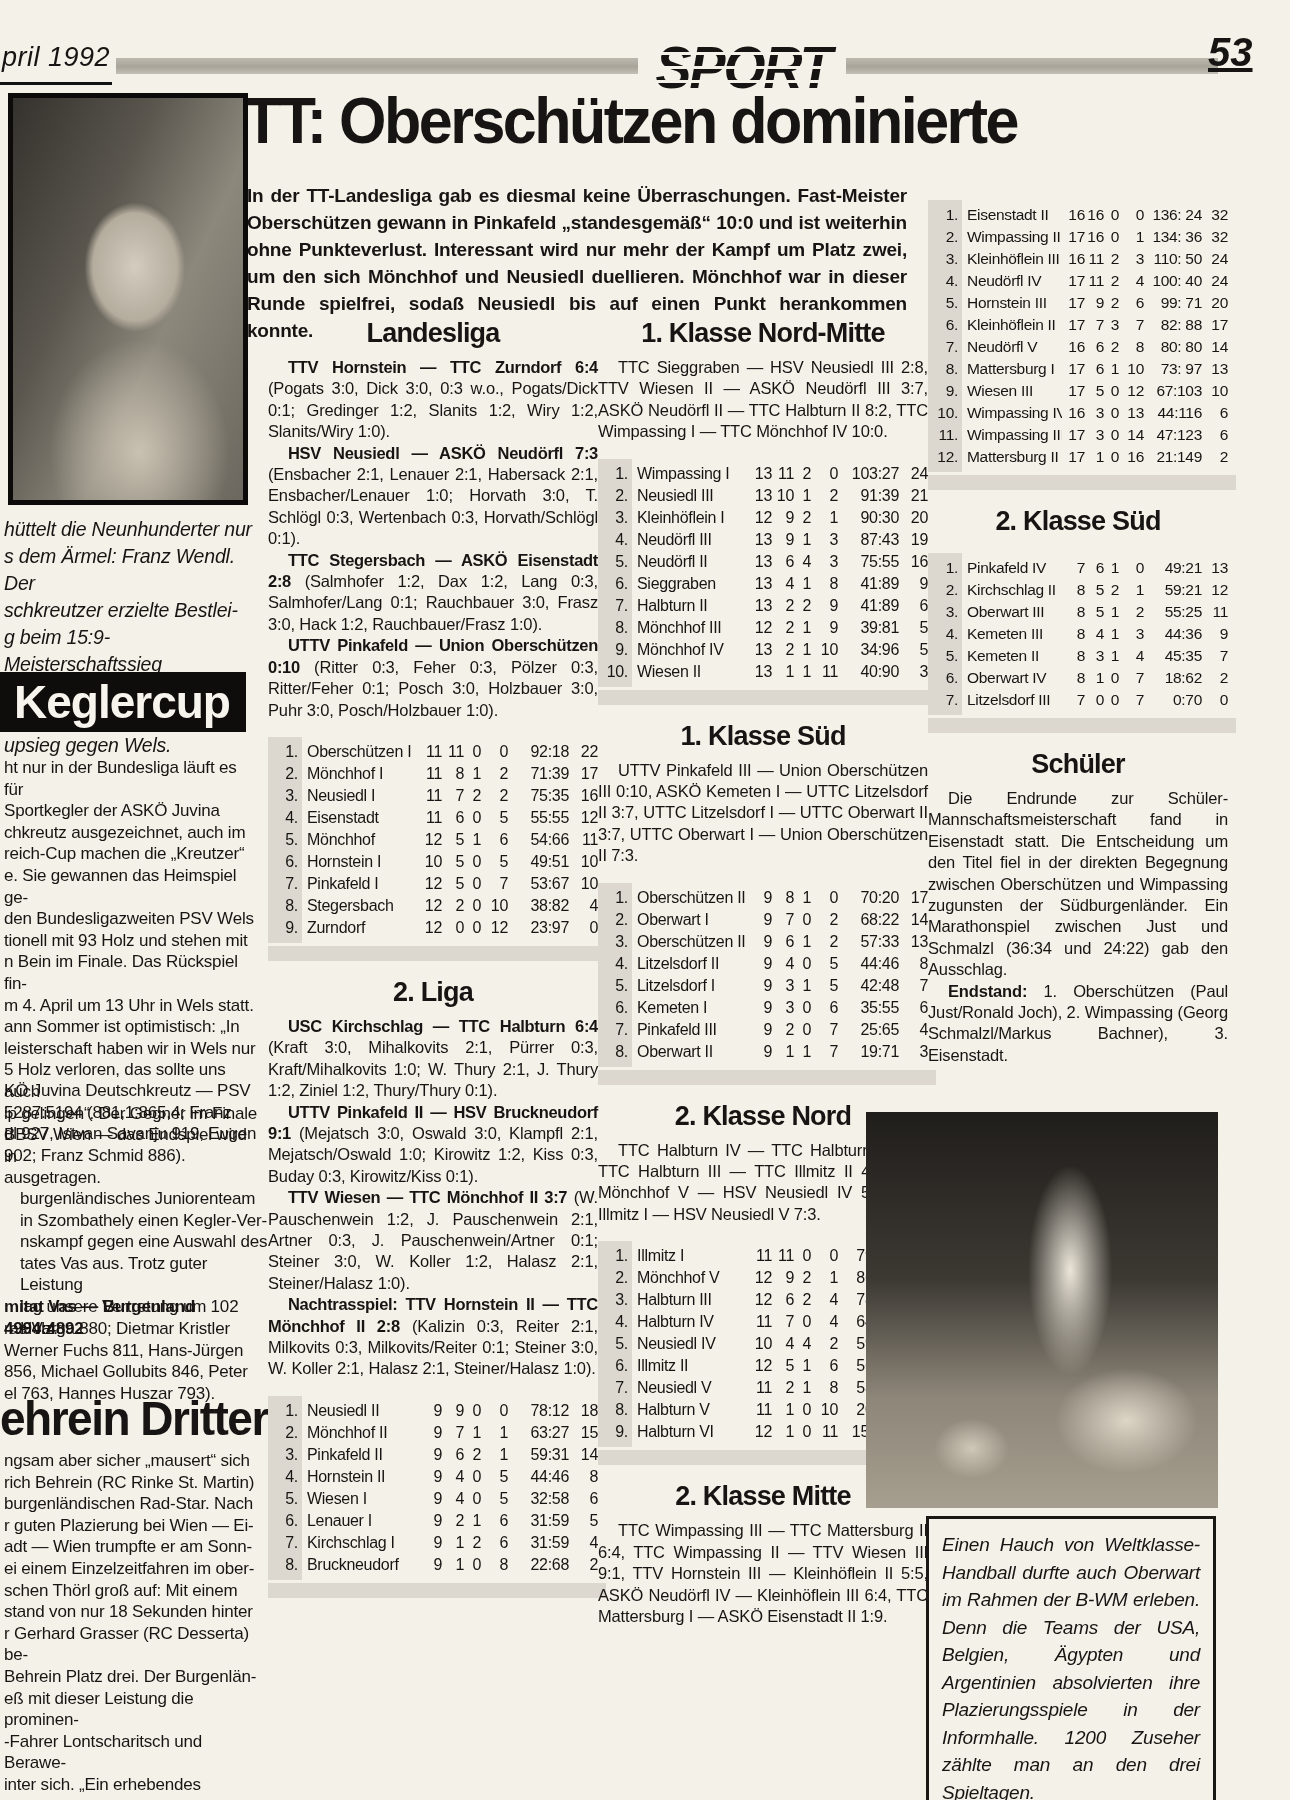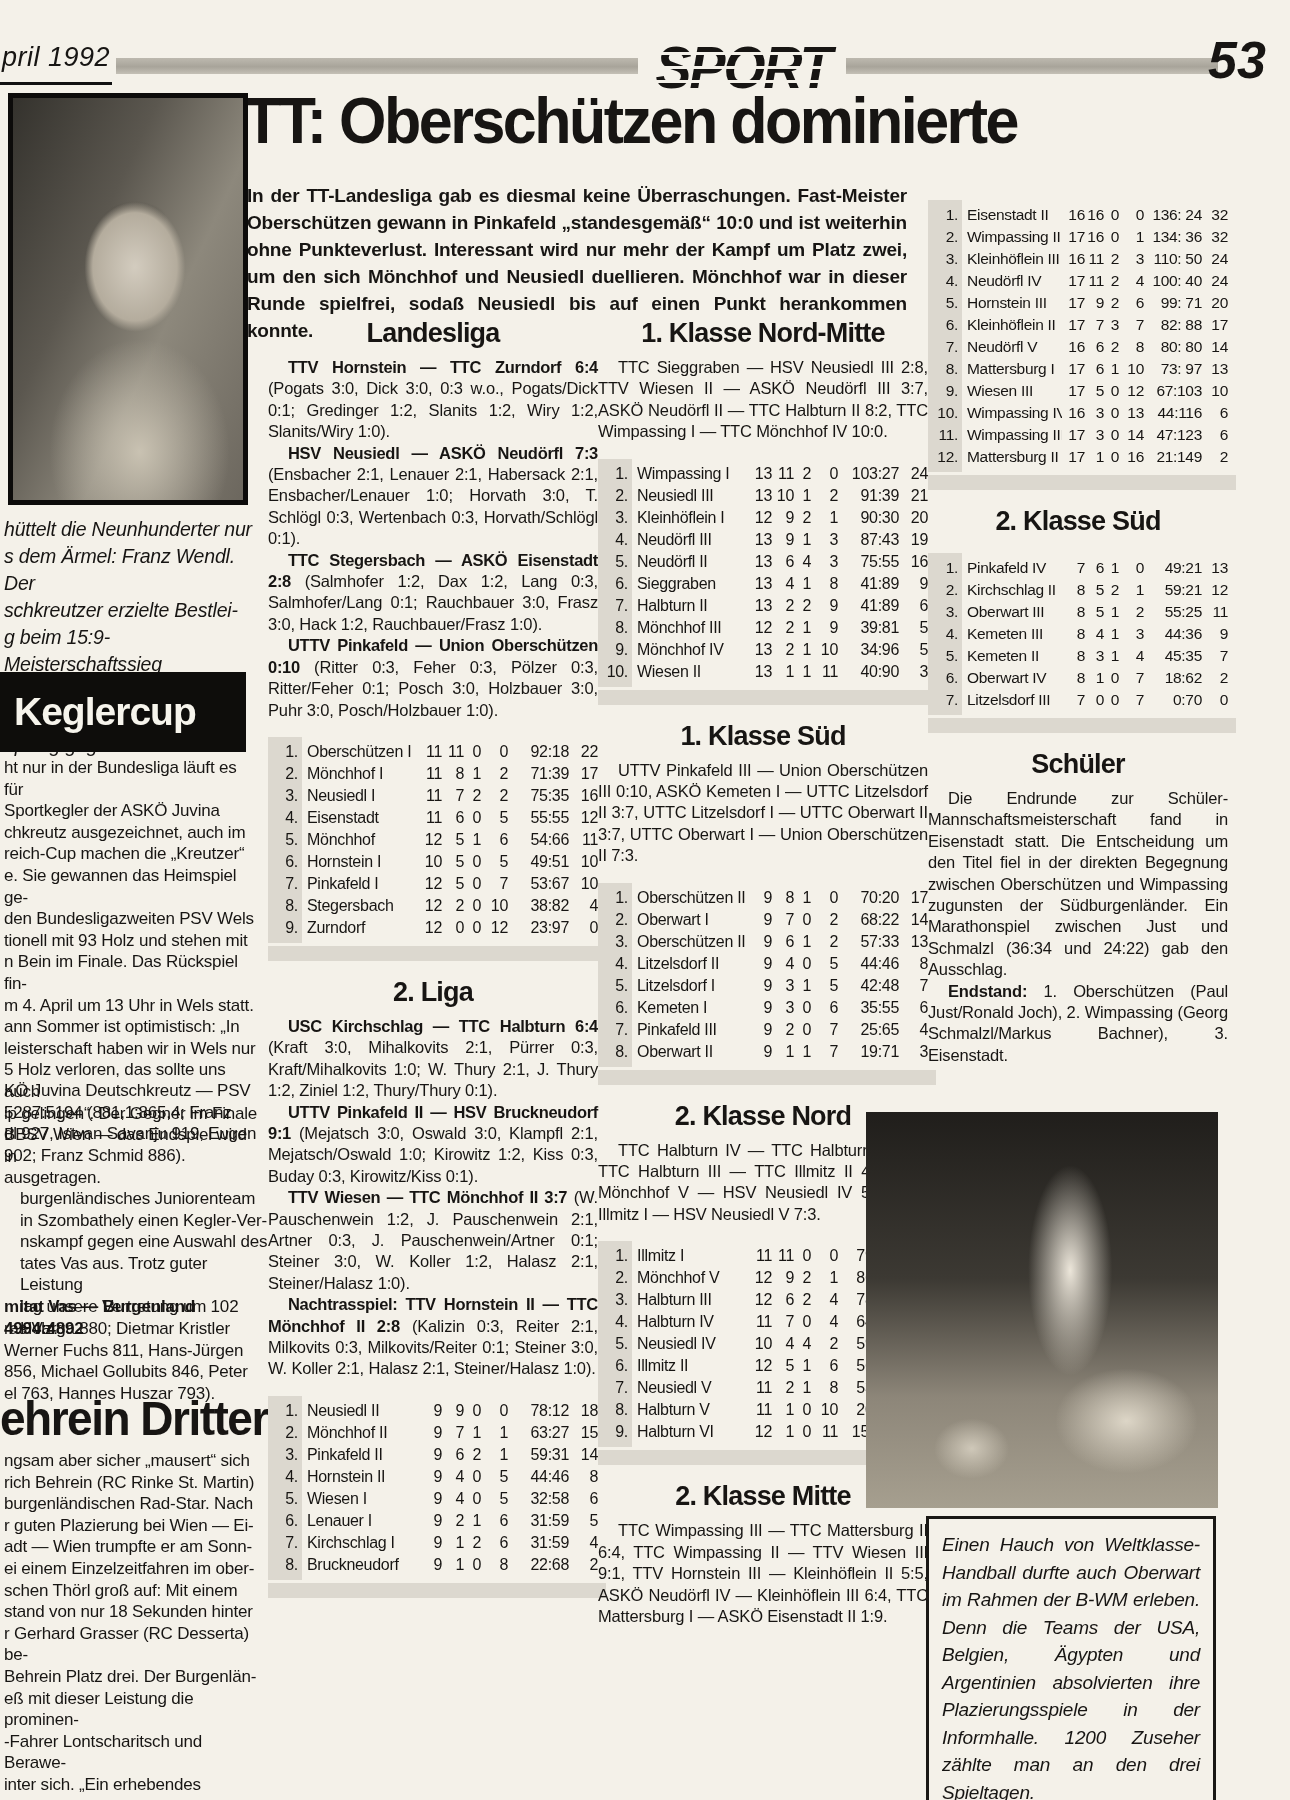--- a/index.html
+++ b/index.html
@@ -13,21 +13,21 @@
   
   .date{left:2px;top:42px;font-style:italic;font-size:27px;letter-spacing:.5px;}
   .date-rule{left:0;top:82px;width:112px;height:3px;background:#111;}
   .hbar{top:58px;height:16px;background:linear-gradient(180deg,#bdb9af 0%,#a8a49a 55%,#c4c0b6 100%);}
   .hbar1{left:116px;width:522px;}
   .hbar2{left:846px;width:372px;}
   .sport{left:638px;top:34px;width:210px;text-align:center;
     font-size:54px;font-weight:900;font-style:italic;letter-spacing:-2px;
     transform:scaleY(1.08);transform-origin:top;}
   .sport-stripe{left:640px;width:205px;height:3px;background:#f4f1e9;}
-  .pagenum{left:1208px;top:30px;font-size:52px;font-weight:700;font-style:italic;}
+  .pagenum{left:1208px;top:30px;font-size:40px;font-weight:700;font-style:italic;text-decoration:underline;}
   
   .headline{left:244px;top:84px;width:850px;font-size:61px;font-weight:900;
     letter-spacing:-2.5px;transform:scaleY(1.06);transform-origin:top left;white-space:nowrap;}
   .intro{left:247px;top:182px;width:660px;font-size:19px;font-weight:700;
     line-height:27px;text-align:justify;letter-spacing:-.2px;}
   
   .photo-frame{left:8px;top:93px;width:230px;height:402px;border:5px solid #0c0b0a;
     background:
       radial-gradient(70px 90px at 53% 42%,#d3ccbf 0%,#b4ac9d 60%,rgba(0,0,0,0) 72%),
       radial-gradient(40px 22px at 53% 30%,#4a463f 0%,rgba(0,0,0,0) 80%),
@@ -35,22 +35,22 @@
       linear-gradient(115deg,#34322d 0%,#5b574f 35%,#8d887c 62%,#6c675e 100%);}
   .photo-hand{left:866px;top:1112px;width:352px;height:396px;
     background:
       radial-gradient(60px 150px at 58% 40%,#ece6da 0%,rgba(0,0,0,0) 70%),
       radial-gradient(95px 70px at 74% 78%,#ddd6c7 0%,rgba(0,0,0,0) 75%),
       radial-gradient(50px 40px at 30% 85%,#cfc8b9 0%,rgba(0,0,0,0) 75%),
       linear-gradient(180deg,#201e1b 0%,#3c3933 42%,#8d8679 72%,#a69f8f 100%);}
   
   .lcap{left:4px;top:516px;width:248px;font-style:italic;font-size:19.5px;
     line-height:27px;white-space:pre-line;letter-spacing:-.2px;}
-  .banner{left:0;top:672px;width:246px;height:80px;background:#0e0d0b;color:#f6f4ec;
-    font-size:39px;font-weight:800;letter-spacing:-1px;display:flex;align-items:center;
+  .banner{left:0;top:672px;width:246px;height:60px;background:#0e0d0b;color:#f6f4ec;
+    font-size:46px;font-weight:800;letter-spacing:-1px;display:flex;align-items:center;
     padding-left:14px;box-sizing:border-box;}
   .lbody{width:254px;font-size:17px;line-height:21.6px;white-space:pre-line;letter-spacing:-.2px;}
   .kb1{left:4px;top:757px;}
   .kbold1{left:4px;top:1080px;font-weight:400;}
   .kb2{left:4px;top:1123px;}
   .kb3{left:20px;top:1188px;}
   .kbold2{left:4px;top:1296px;font-weight:700;}
   .kb4{left:4px;top:1318px;}
   .bhead{left:0;top:1390px;font-size:46px;font-weight:900;letter-spacing:-1.5px;
     transform:scaleY(1.05);transform-origin:top left;white-space:nowrap;}

